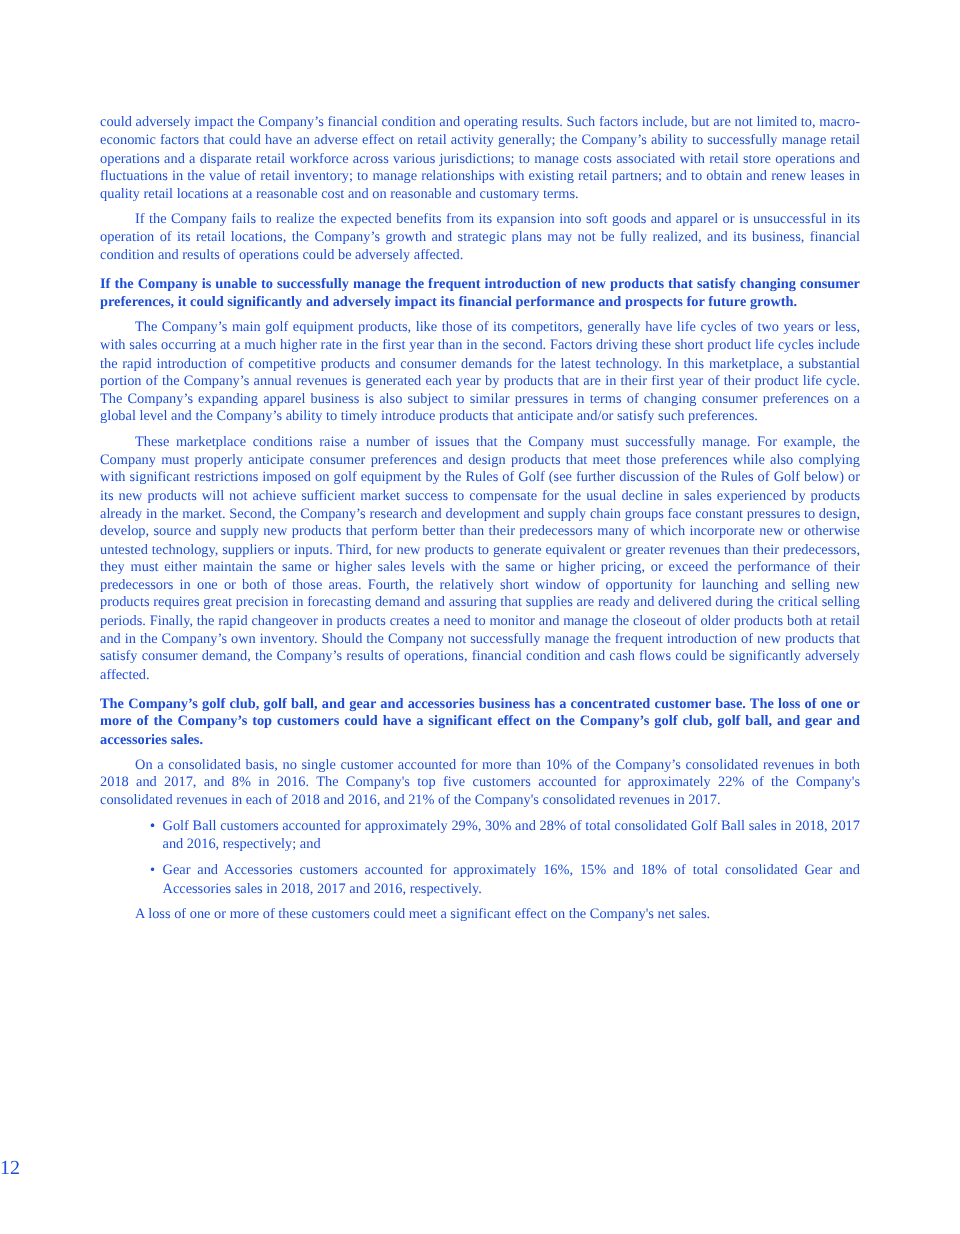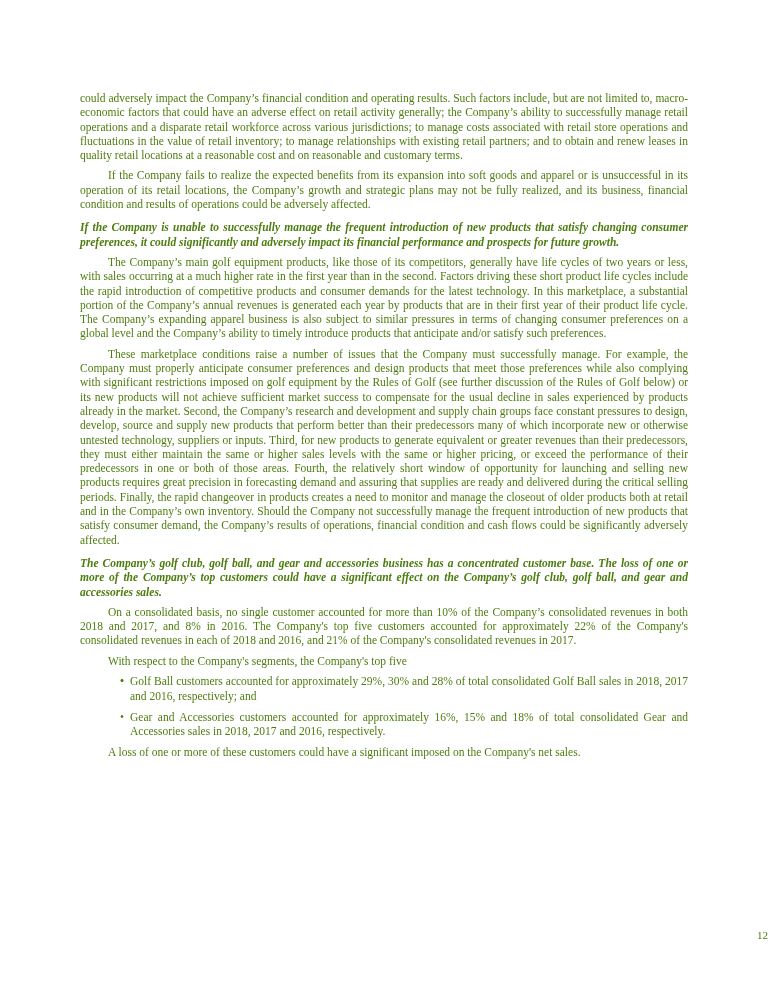--- a/index.html
+++ b/index.html
@@ -7,21 +7,21 @@
     margin: 0;
     padding: 0;
     background: #ffffff;
   }
   .page {
     position: relative;
     width: 768px;
     height: 987px;
     background: #ffffff;
     font-family: "Liberation Serif", "DejaVu Serif", serif;
-    color: #4d7c0f;
+    color: #1d4ed8;
     overflow: hidden;
   }
   .content {
     position: absolute;
     left: 80px;
     top: 91px;
     width: 608px;
   }
   .para {
     font-size: 11.5px;
@@ -29,21 +29,20 @@
     text-align: justify;
     margin: 0 0 6px 0;
   }
   .para.indent {
     text-indent: 28px;
   }
   .risk-heading {
     font-size: 11.5px;
     line-height: 14.3px;
     font-weight: bold;
-    font-style: italic;
     text-align: justify;
     margin: 9px 0 6px 0;
   }
   ul.bullet-list {
     list-style: none;
     margin: 1px 0 6px 0;
     padding: 0;
   }
   ul.bullet-list li {
     position: relative;
@@ -56,22 +55,22 @@
   ul.bullet-list li .bullet {
     position: absolute;
     left: 40px;
     top: 0;
   }
   .page-number {
     position: absolute;
     left: 0;
     top: 928px;
     width: 768px;
-    text-align: right;
-    font-size: 11px;
+    text-align: left;
+    font-size: 16px;
     line-height: 14.3px;
   }
 </style>
 </head>
 <body>
 
 <div class="page">
   <div class="content">
 
     <p class="para">could adversely impact the Company’s financial condition and operating results. Such factors include, but are not limited to, macro-economic factors that could have an adverse effect on retail activity generally; the Company’s ability to successfully manage retail operations and a disparate retail workforce across various jurisdictions; to manage costs associated with retail store operations and fluctuations in the value of retail inventory; to manage relationships with existing retail partners; and to obtain and renew leases in quality retail locations at a reasonable cost and on reasonable and customary terms.</p>
@@ -81,34 +80,33 @@
     <p class="risk-heading">If the Company is unable to successfully manage the frequent introduction of new products that satisfy changing consumer preferences, it could significantly and adversely impact its financial performance and prospects for future growth.</p>
 
     <p class="para indent">The Company’s main golf equipment products, like those of its competitors, generally have life cycles of two years or less, with sales occurring at a much higher rate in the first year than in the second. Factors driving these short product life cycles include the rapid introduction of competitive products and consumer demands for the latest technology. In this marketplace, a substantial portion of the Company’s annual revenues is generated each year by products that are in their first year of their product life cycle. The Company’s expanding apparel business is also subject to similar pressures in terms of changing consumer preferences on a global level and the Company’s ability to timely introduce products that anticipate and/or satisfy such preferences.</p>
 
     <p class="para indent">These marketplace conditions raise a number of issues that the Company must successfully manage. For example, the Company must properly anticipate consumer preferences and design products that meet those preferences while also complying with significant restrictions imposed on golf equipment by the Rules of Golf (see further discussion of the Rules of Golf below) or its new products will not achieve sufficient market success to compensate for the usual decline in sales experienced by products already in the market. Second, the Company’s research and development and supply chain groups face constant pressures to design, develop, source and supply new products that perform better than their predecessors many of which incorporate new or otherwise untested technology, suppliers or inputs. Third, for new products to generate equivalent or greater revenues than their predecessors, they must either maintain the same or higher sales levels with the same or higher pricing, or exceed the performance of their predecessors in one or both of those areas. Fourth, the relatively short window of opportunity for launching and selling new products requires great precision in forecasting demand and assuring that supplies are ready and delivered during the critical selling periods. Finally, the rapid changeover in products creates a need to monitor and manage the closeout of older products both at retail and in the Company’s own inventory. Should the Company not successfully manage the frequent introduction of new products that satisfy consumer demand, the Company’s results of operations, financial condition and cash flows could be significantly adversely affected.</p>
 
     <p class="risk-heading">The Company’s golf club, golf ball, and gear and accessories business has a concentrated customer base. The loss of one or more of the Company’s top customers could have a significant effect on the Company’s golf club, golf ball, and gear and accessories sales.</p>
 
     <p class="para indent">On a consolidated basis, no single customer accounted for more than 10% of the Company’s consolidated revenues in both 2018 and 2017, and 8% in 2016. The Company's top five customers accounted for approximately 22% of the Company's consolidated revenues in each of 2018 and 2016, and 21% of the Company's consolidated revenues in 2017.</p>
 
-    <p class="para indent">With respect to the Company's segments, the Company's top five</p>
 
     <ul class="bullet-list">
       <li>
         <span class="bullet">•</span>
       </li>
       <li>
         <span class="bullet">•</span>
         <span>Golf Ball customers accounted for approximately 29%, 30% and 28% of total consolidated Golf Ball sales in 2018, 2017 and 2016, respectively; and</span>
       </li>
       <li>
         <span class="bullet">•</span>
         <span>Gear and Accessories customers accounted for approximately 16%, 15% and 18% of total consolidated Gear and Accessories sales in 2018, 2017 and 2016, respectively.</span>
       </li>
     </ul>
 
-    <p class="para indent">A loss of one or more of these customers could have a significant imposed on the Company's net sales.</p>
+    <p class="para indent">A loss of one or more of these customers could meet a significant effect on the Company's net sales.</p>
 
   </div>
 
   <div class="page-number">12</div>
 </div>
 
 </body></html>

